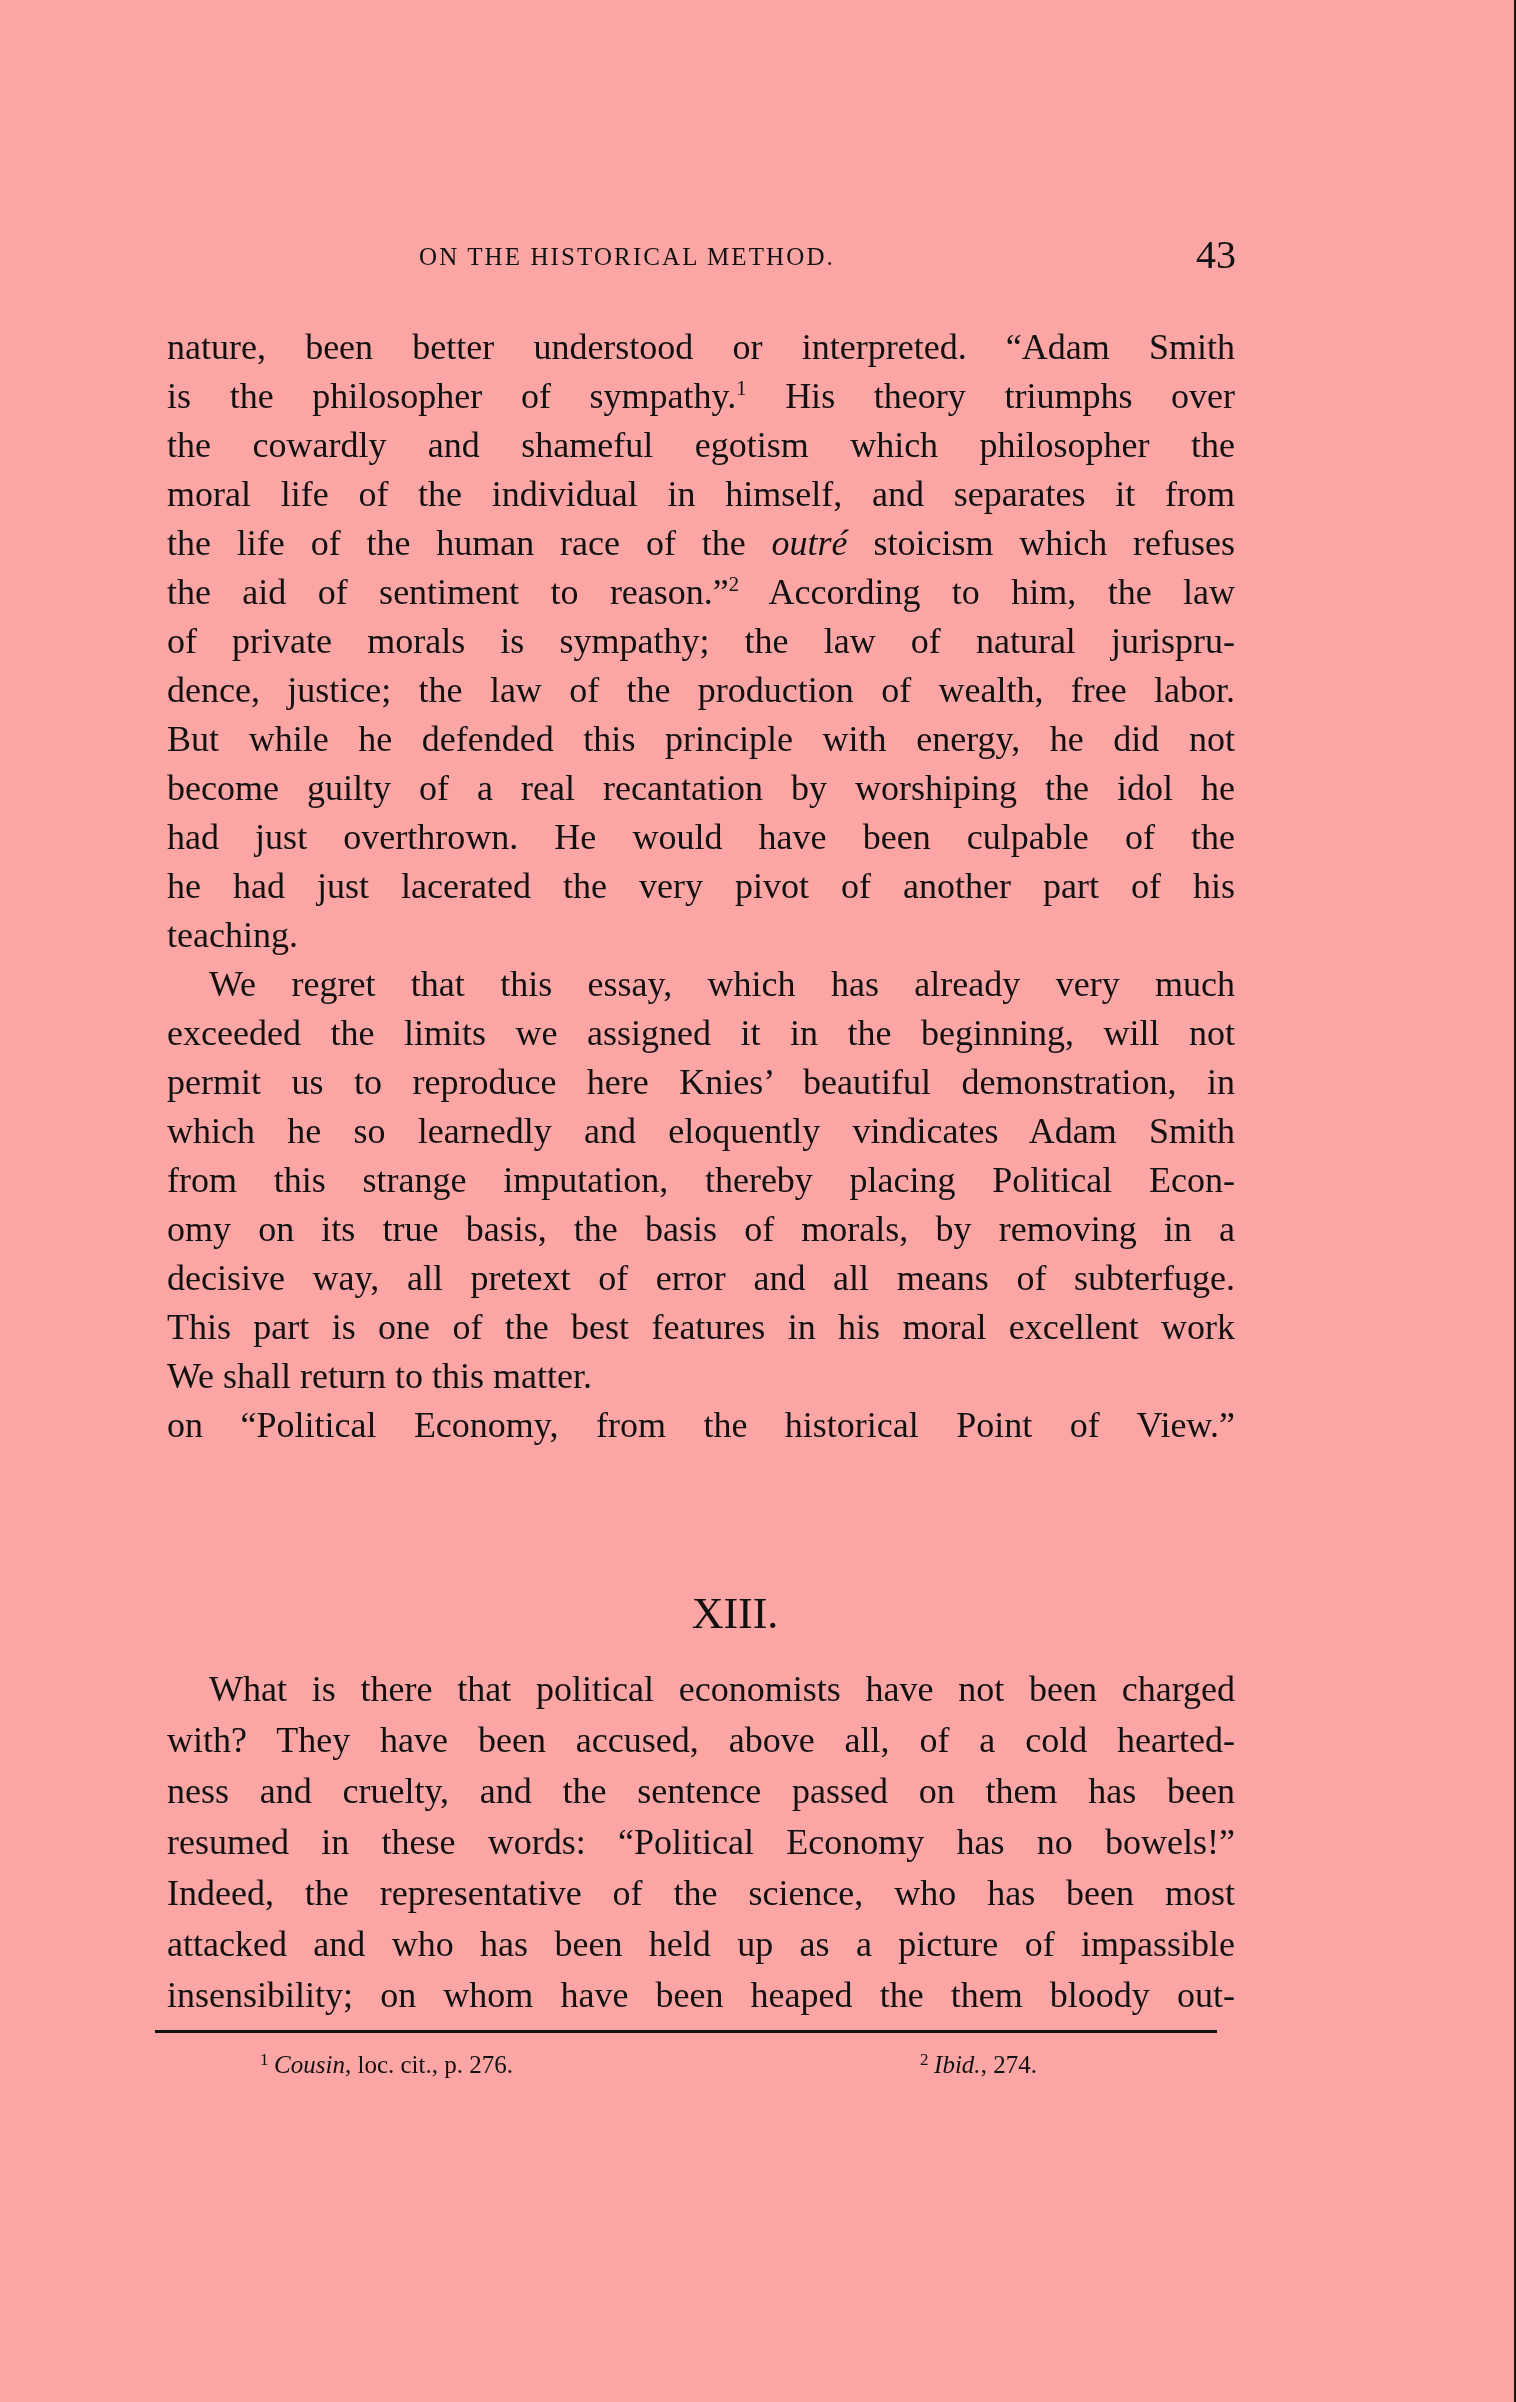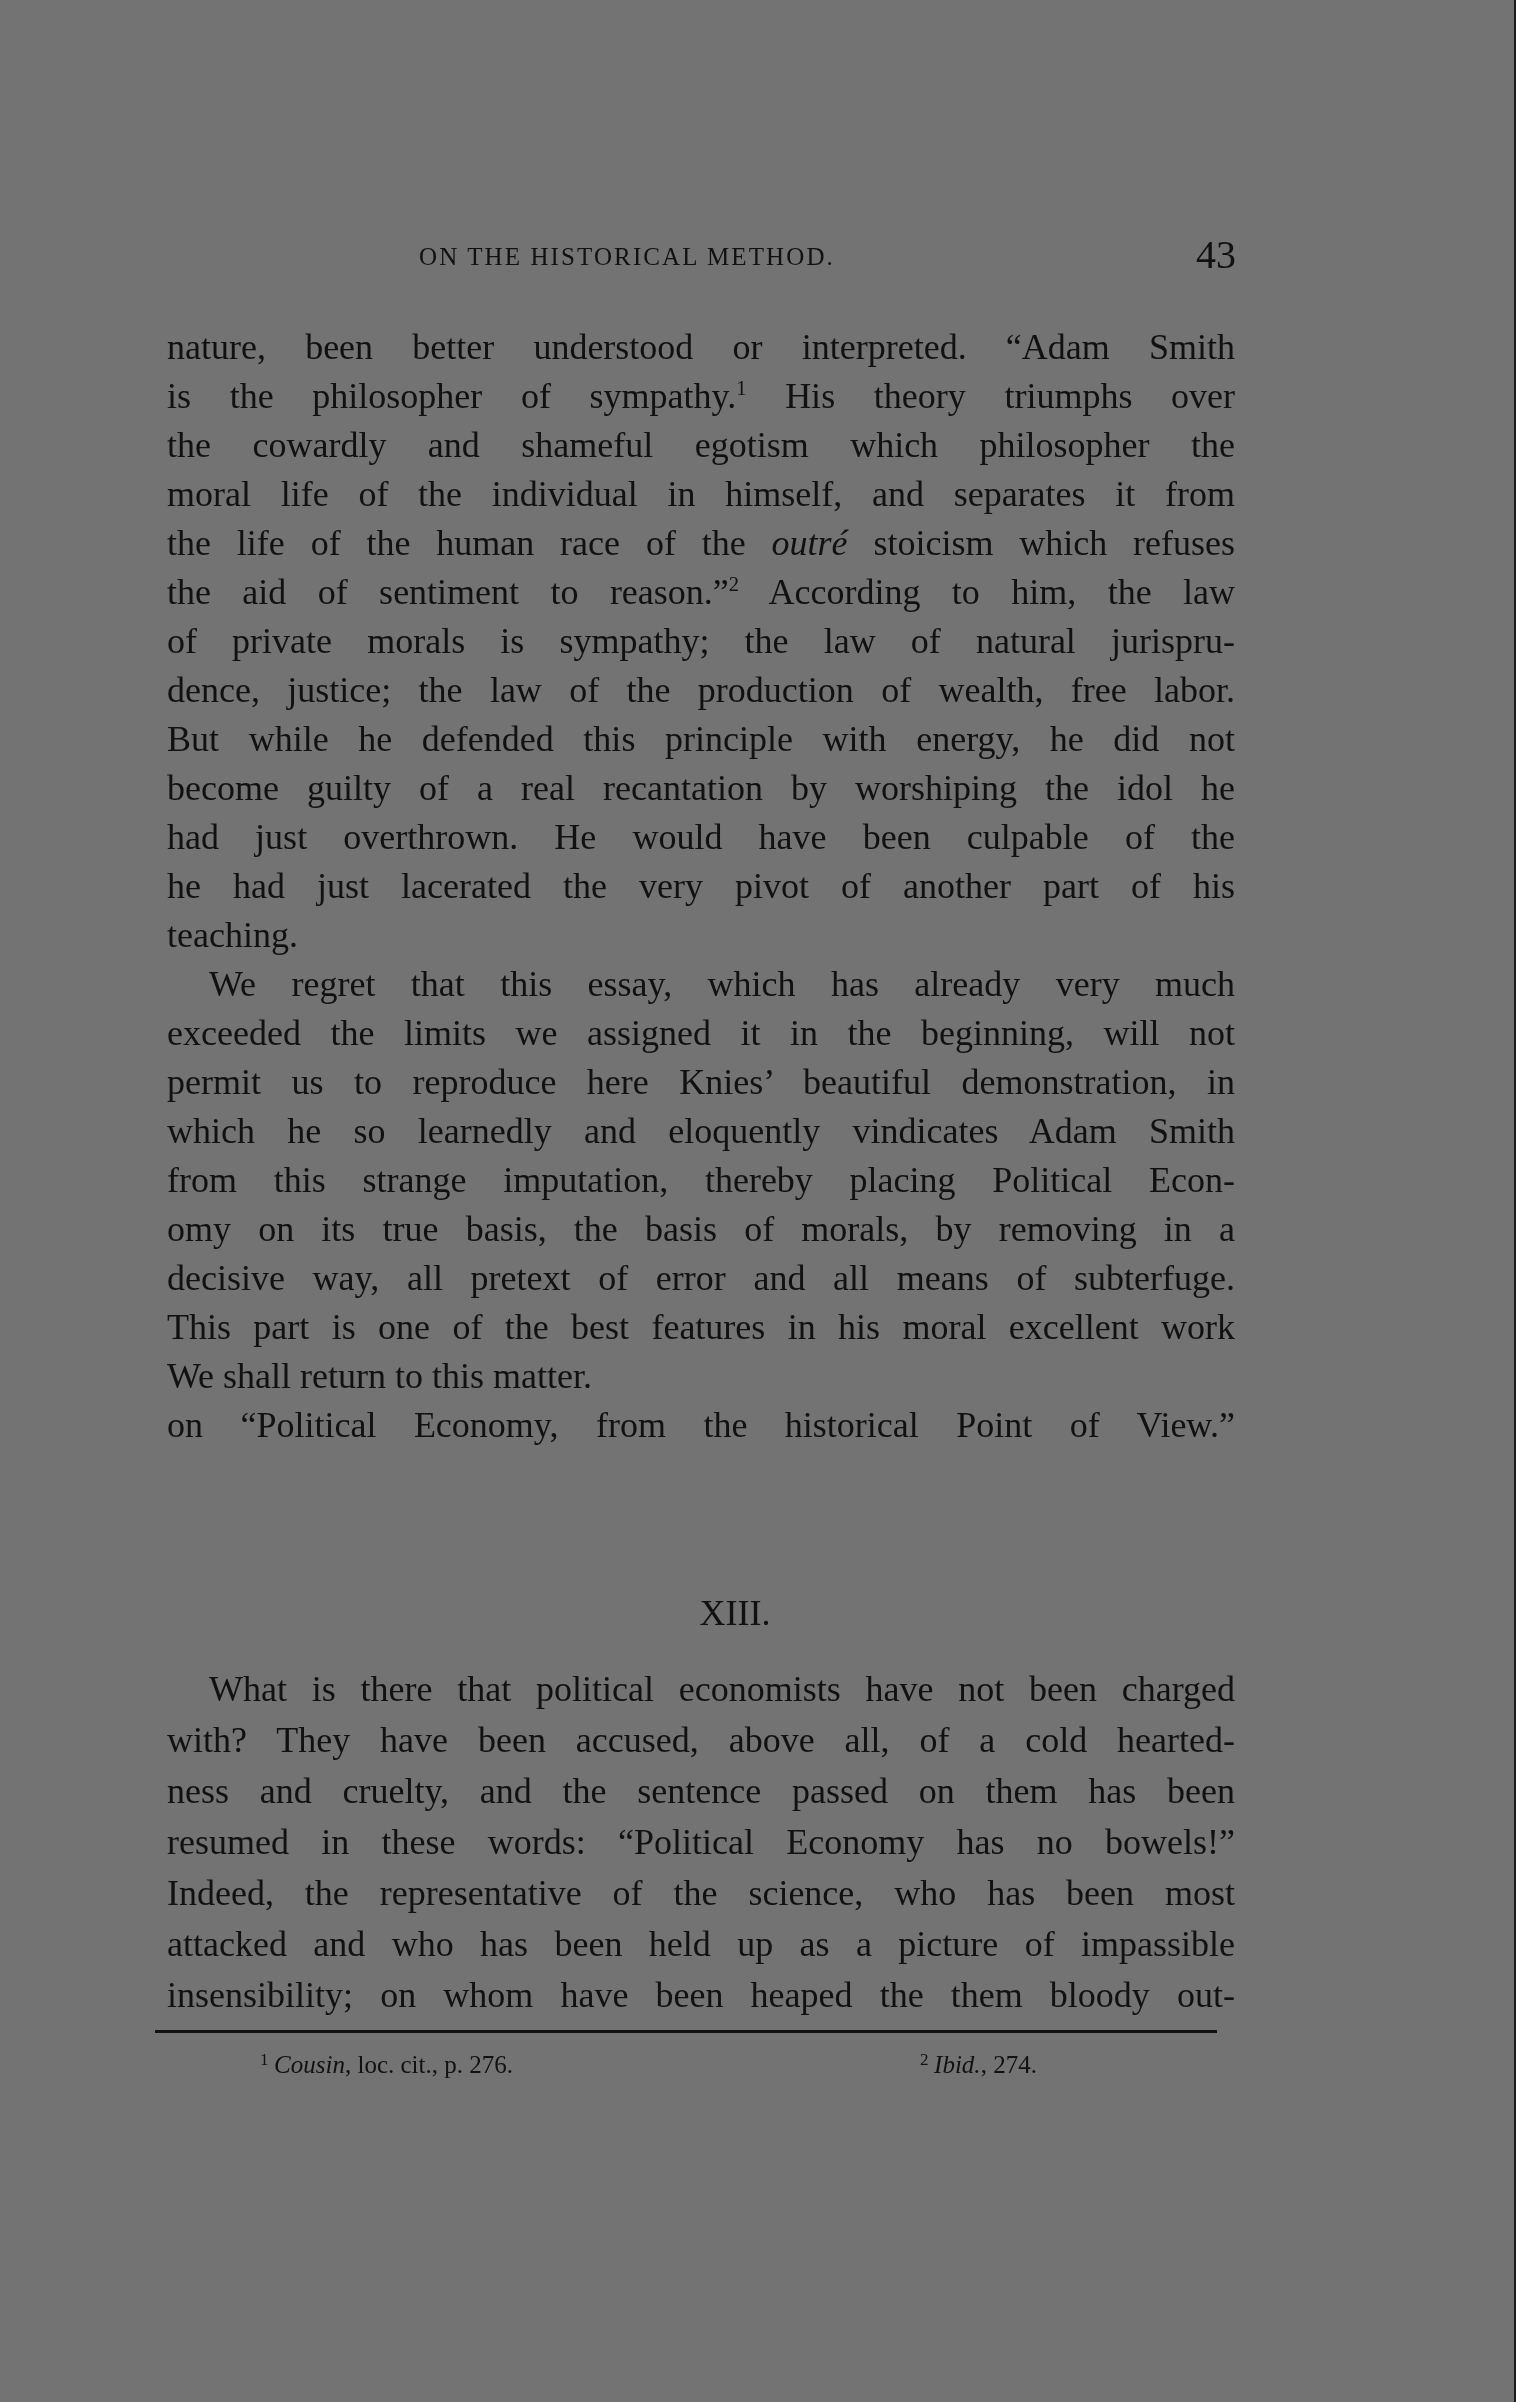--- a/index.html
+++ b/index.html
@@ -13,21 +13,21 @@
     position: relative;
     overflow: hidden;
     font-family: "Liberation Serif", "DejaVu Serif", serif;
     color: #111111;
   }
   .page {
     position: absolute;
     left: 0; top: 0;
     width: 1517px;
     height: 2402px;
-    background: #737373;
+    background: #fca5a5;
   }
   .edge-line {
     position: absolute;
     left: 1514px;
     top: 0;
     width: 1.9px;
     height: 2402px;
     background: #1a1a1a;
   }
   .running-head {
@@ -71,21 +71,21 @@
   .sec2 .line {
     height: 51px;
     line-height: 51px;
   }
   .section-heading {
     position: absolute;
     left: 0;
     width: 1517px;
     top: 1593px;
     text-align: center;
-    font-size: 36px;
+    font-size: 44px;
     line-height: 41px;
   }
   .section-heading span {
     display: inline-block;
     margin-left: -47px;
   }
   sup.fn {
     font-size: 20.6px;
     vertical-align: 13px;
     line-height: 0;

